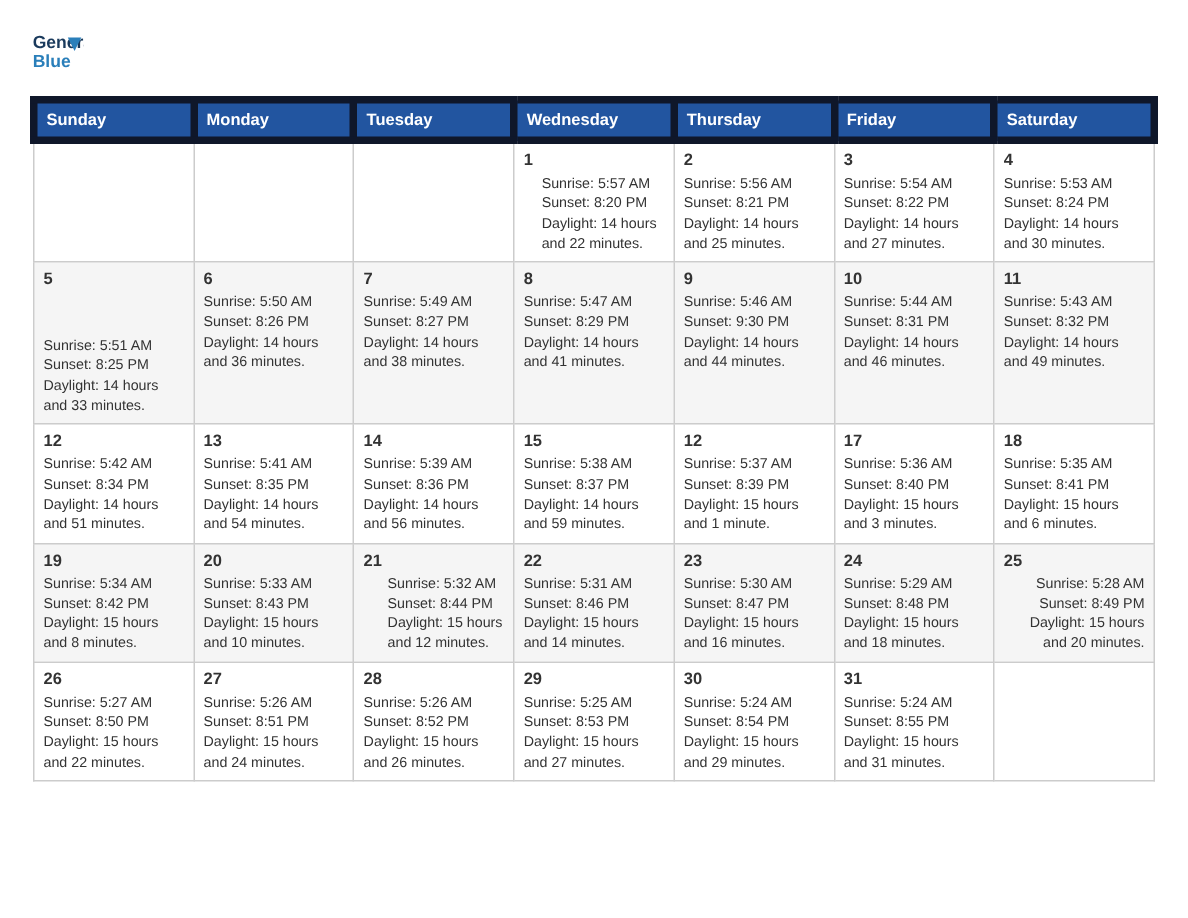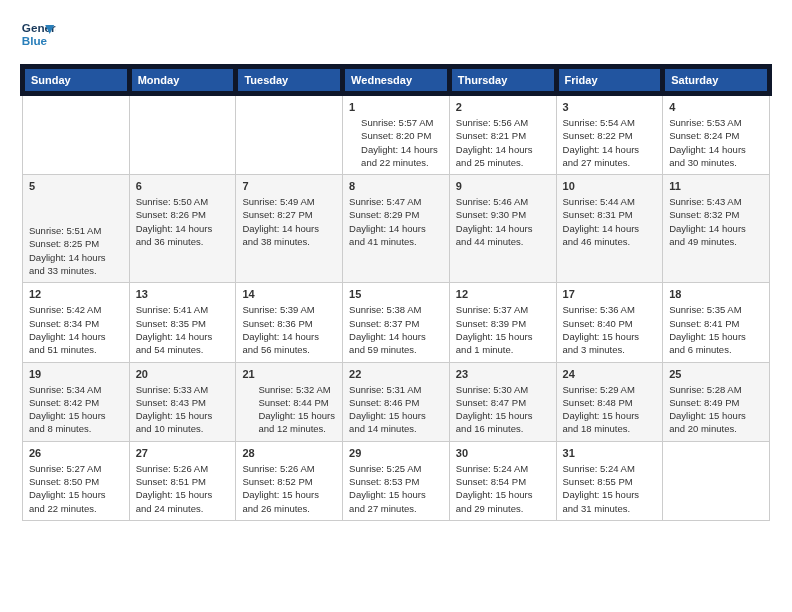--- a/index.html
+++ b/index.html
@@ -277,21 +277,21 @@
         </td>
         <td>
           <span class="day-num">24</span>
           <div class="day-info" style="white-space: pre-line;">Sunrise: 5:29 AM
 Sunset: 8:48 PM
 Daylight: 15 hours
 and 18 minutes.</div>
         </td>
         <td>
           <span class="day-num">25</span>
-          <div class="day-info" style="white-space: pre-line;">Sunrise: 5:28 AM
+          <div class="day-info" style="white-space: pre-line; text-align: right;">Sunrise: 5:28 AM
 Sunset: 8:49 PM
 Daylight: 15 hours
 and 20 minutes.</div>
         </td>
       </tr>
       <tr>
         <td>
           <span class="day-num">26</span>
           <div class="day-info" style="white-space: pre-line;">Sunrise: 5:27 AM
 Sunset: 8:50 PM

